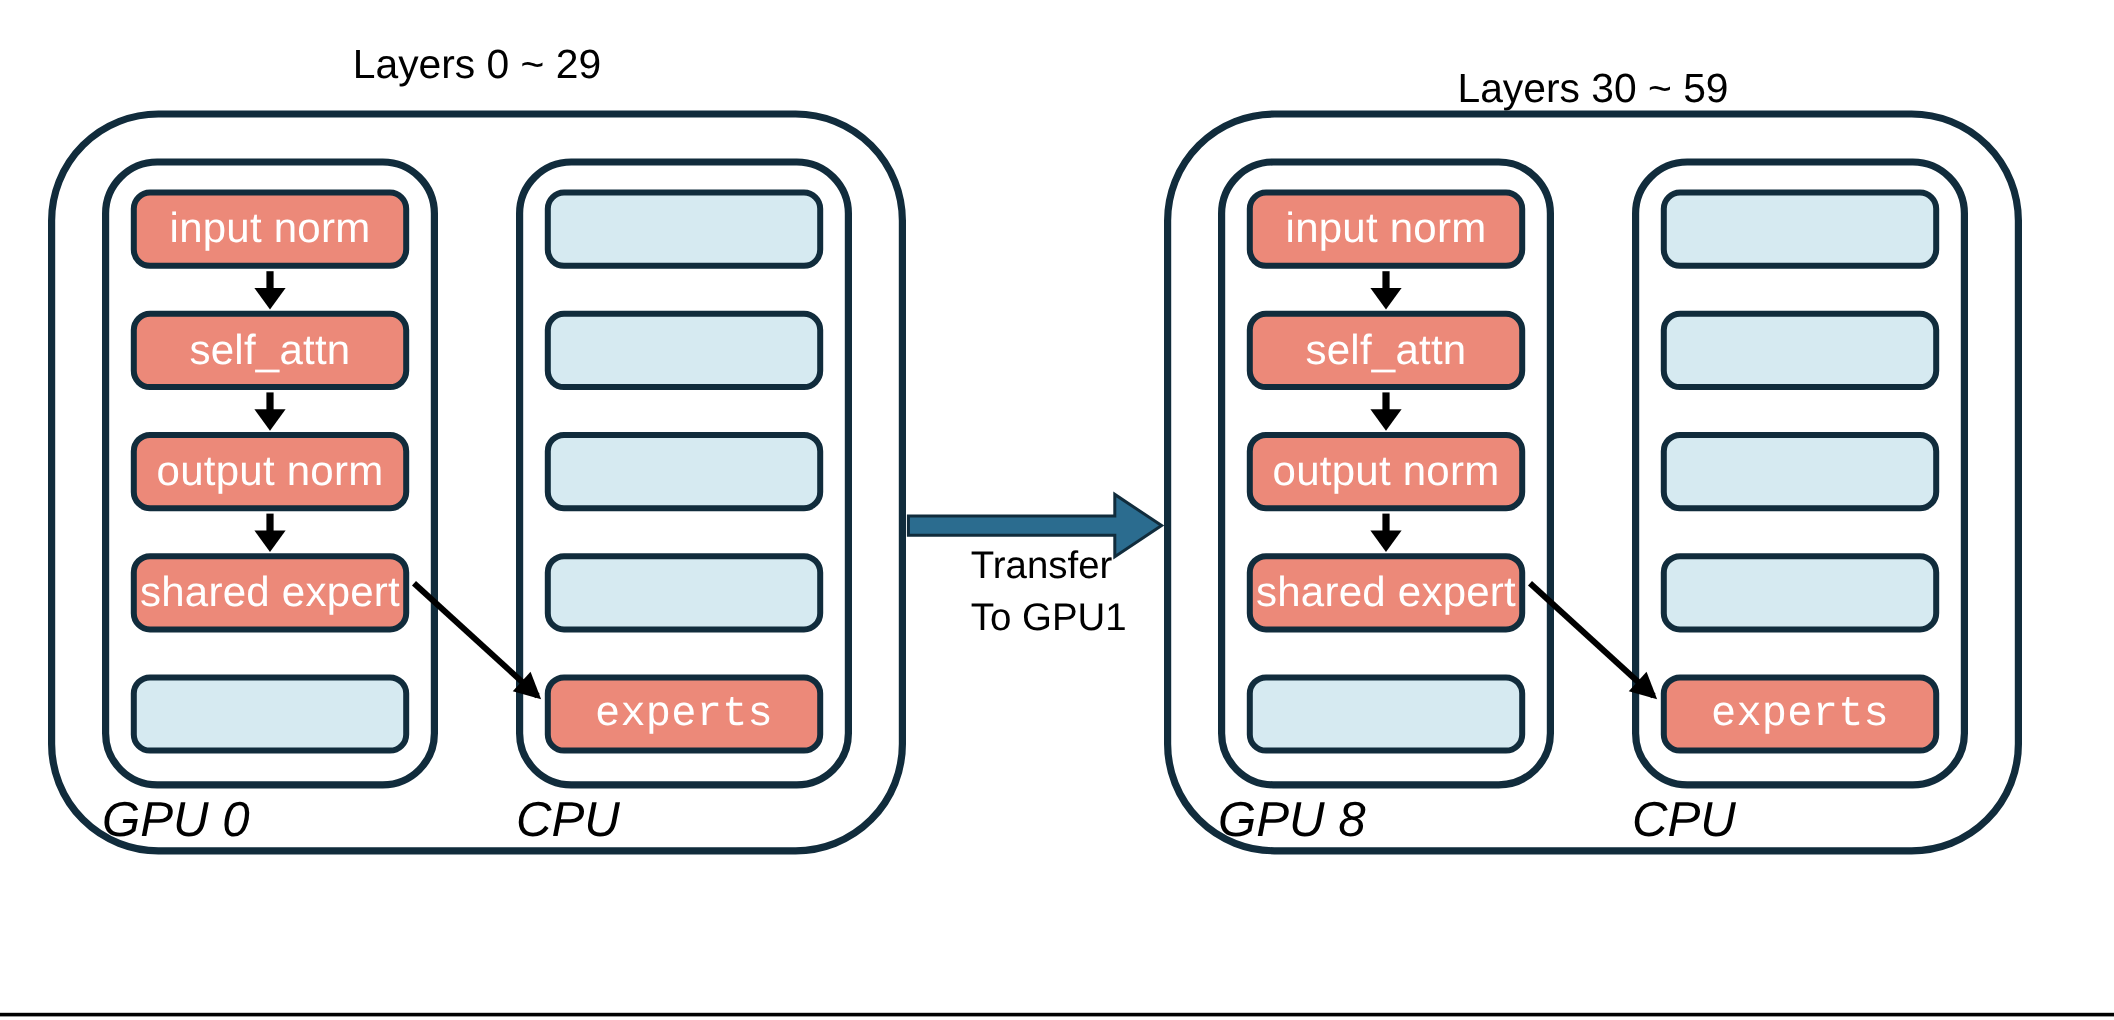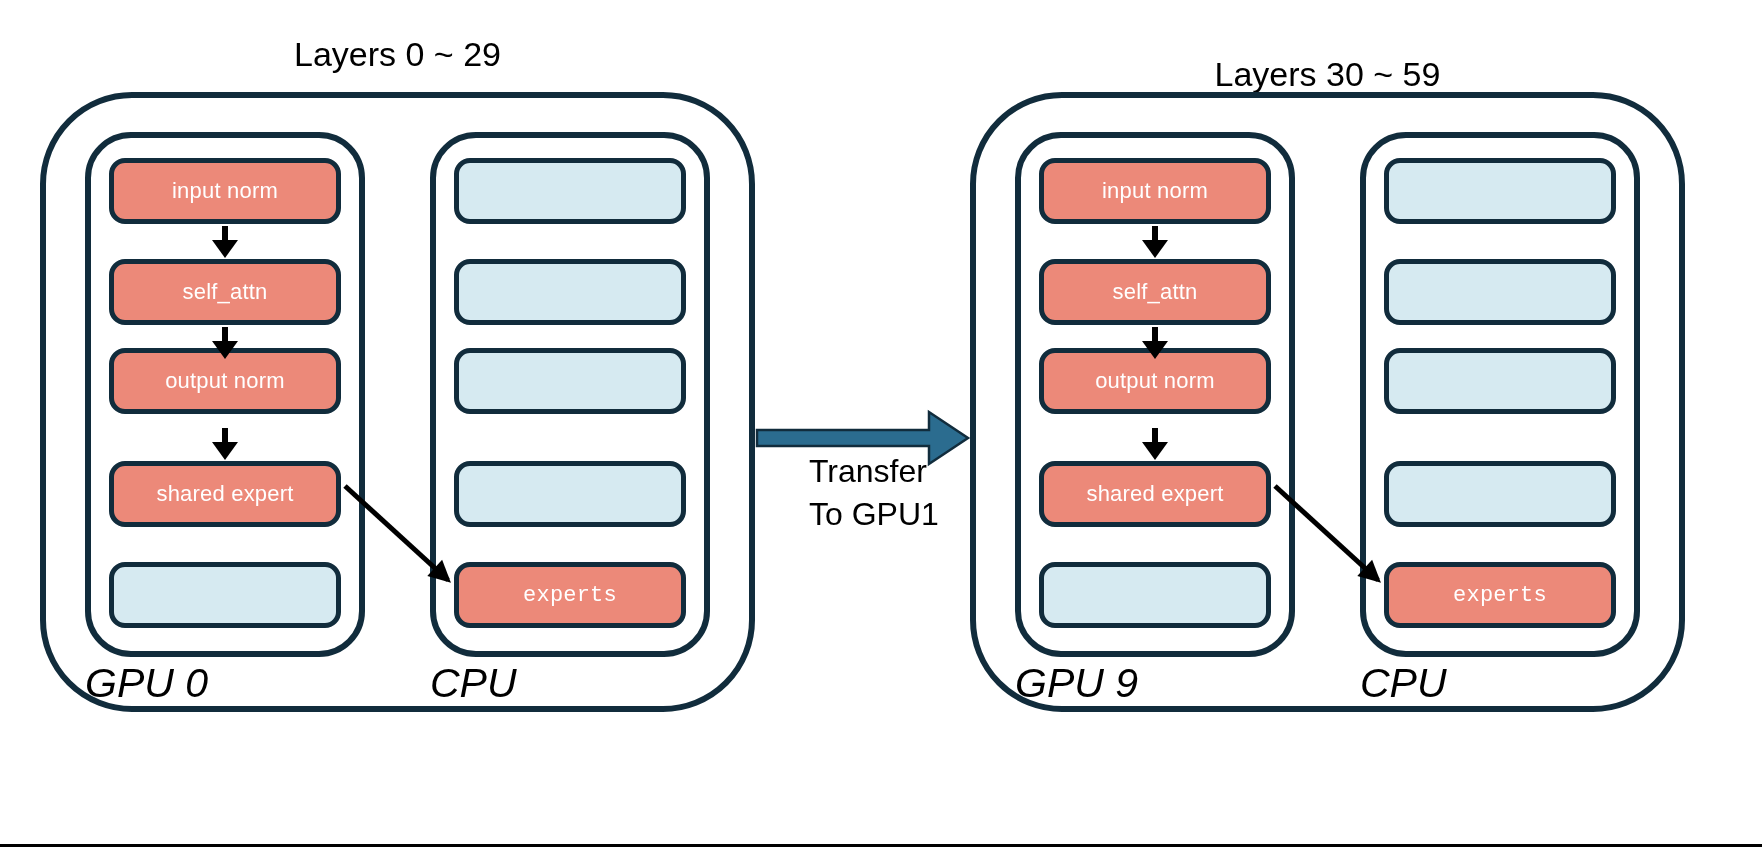--- a/index.html
+++ b/index.html
@@ -32,25 +32,25 @@
   .column{
     position:absolute;top:34px;width:280px;height:525px;
     border:6px solid var(--outline);border-radius:46px;box-sizing:border-box;background:#fff;
   }
   .column.gpu{left:39px;}
   .column.cpu{left:384px;font-family:Liberation Mono, monospace;}
   .box{
     position:absolute;left:18px;width:232px;height:66px;box-sizing:border-box;
     border:5px solid var(--outline);border-radius:16px;
     display:flex;align-items:center;justify-content:center;
-    font-size:22px;color:var(--text-on-module);letter-spacing:.2px;
+    font-size:35px;color:var(--text-on-module);letter-spacing:.2px;
   }
   .box.module{background:var(--module-fill);}
   .box.empty{background:var(--empty-fill);}
-  .b1{top:20px}.b2{top:121px}.b3{top:210px}.b4{top:323px}.b5{top:424px}
+  .b1{top:20px}.b2{top:121px}.b3{top:222px}.b4{top:323px}.b5{top:424px}
   .col-label{
     position:absolute;top:662px;height:42px;width:280px;line-height:42px;
     font-size:41px;color:var(--label-text);font-style:italic;
   }
   .col-label.gpu-left{left:85px;}
   .col-label.cpu-left{left:430px;}
   .col-label.gpu-right{left:1015px;}
   .col-label.cpu-right{left:1360px;}
   .transfer-label{
     position:absolute;left:785px;top:450px;font-size:32px;line-height:43px;
@@ -139,21 +139,21 @@
           <span></span>
         </div>
       <div class="box empty b4">
           <span></span>
         </div>
       <div class="box module b5">
           <span>experts</span>
         </div>
     </div>
   </section>
-  <div class="col-label gpu-right">GPU 9</div>
+  <div class="col-label gpu-right">GPU 8</div>
   <div class="col-label cpu-right">CPU</div>
 
   <div class="transfer-label">
     <div>Transfer</div>
     <div>To GPU1</div>
   </div>
 
   <svg class="arrow-layer" width="1762" height="850" viewBox="0 0 1762 850">
     <defs>
       <marker id="ah" markerUnits="userSpaceOnUse" markerWidth="28" markerHeight="28" refX="20" refY="13" orient="auto">

